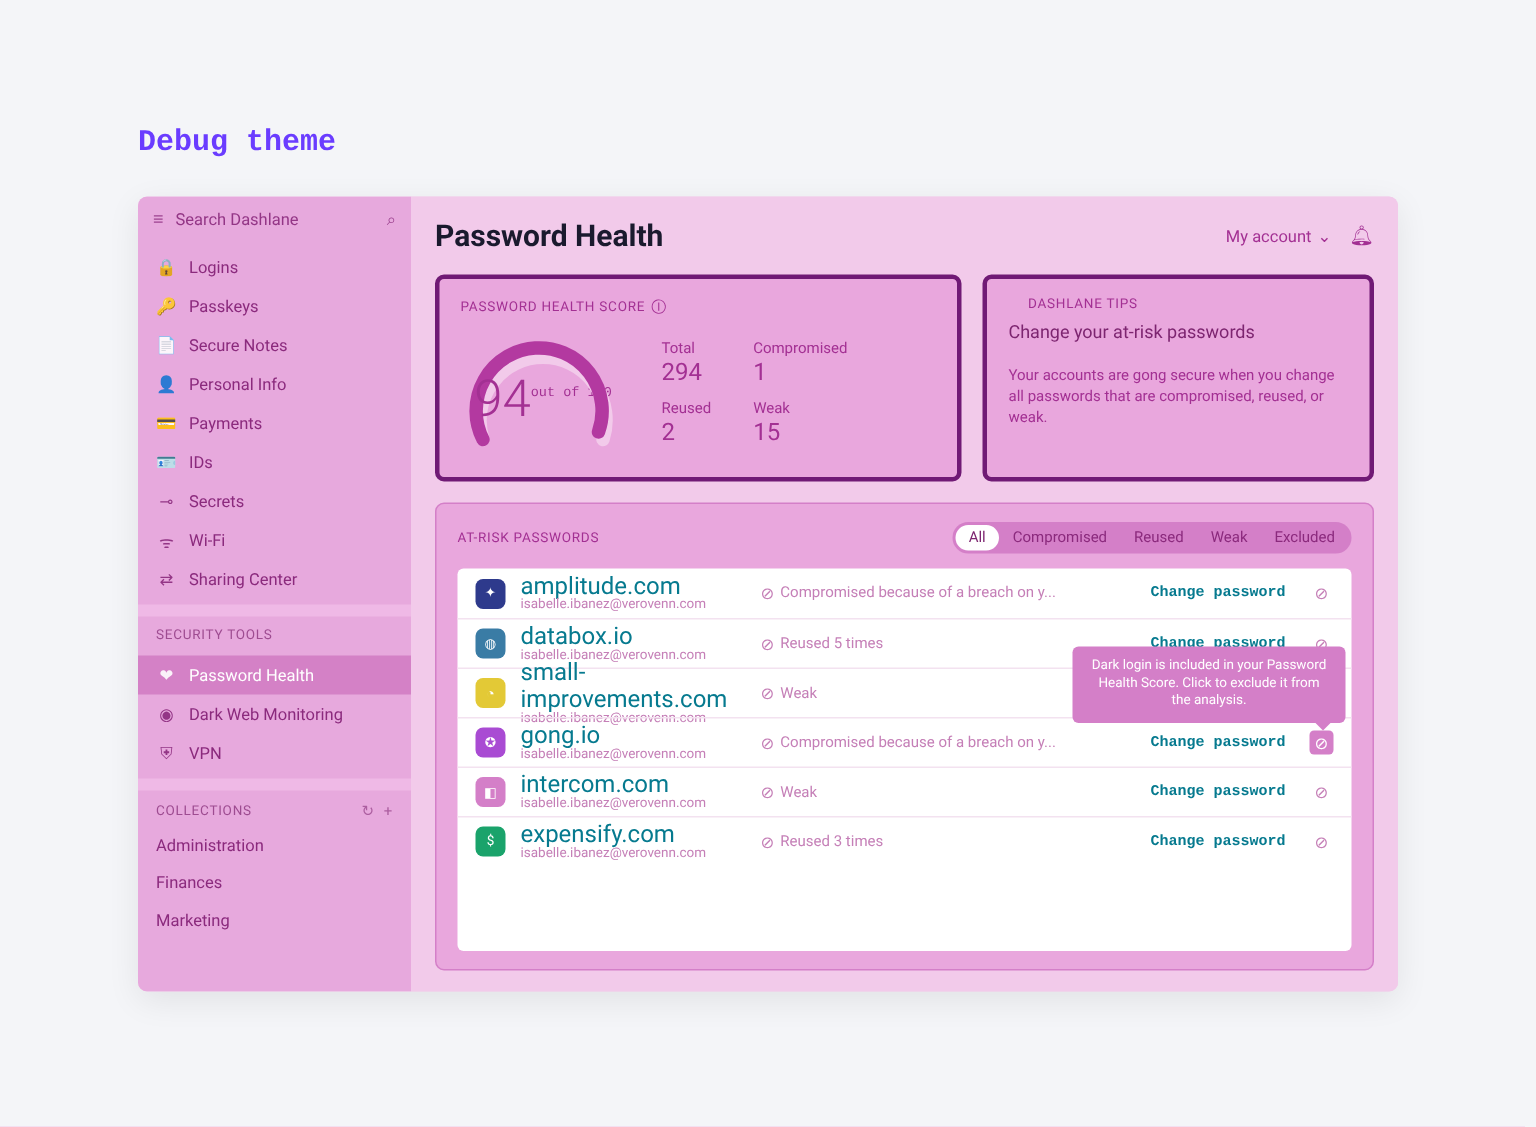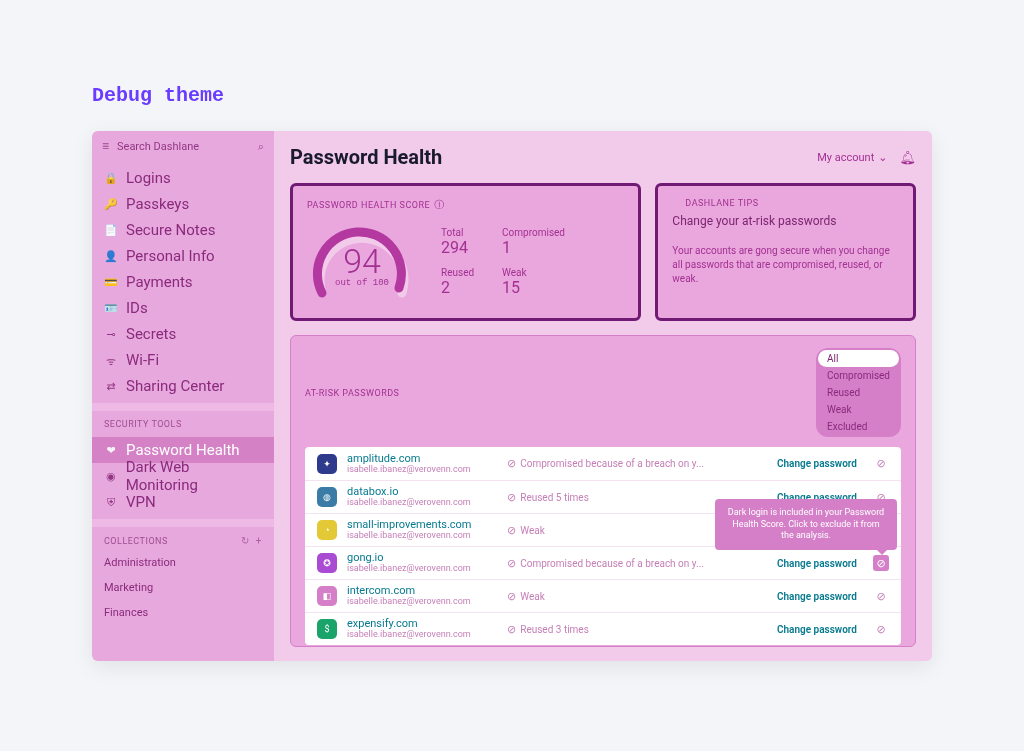--- a/index.html
+++ b/index.html
@@ -12,21 +12,21 @@
   }
   
   .sidebar { width: 182px; background: #e7a9dd; display: flex; flex-direction: column; font-size: 11px; color: #8b2a7d; overflow: hidden; }
   .search-row { display: flex; align-items: center; height: 30px; padding: 0 10px; gap: 8px; }
   .search-row .menu-icon { font-size: 12px; opacity: .8; }
   .search-row .placeholder { flex: 1; color: #8b2a7d; opacity: .9; font-size: 11px; }
   .search-row .mag { font-size: 11px; opacity: .8; }
   .nav-sec { padding: 4px 0; }
   .nav-item { display: flex; align-items: center; gap: 8px; height: 26px; padding: 0 12px; cursor: pointer; }
   .nav-item .ic { width: 14px; text-align: center; font-size: 11px; opacity: .9; }
-  .nav-item .lbl { font-size: 15px; }
+  .nav-item .lbl { font-size: 11px; }
   .nav-divider { height: 8px; background: #efb9e6; }
   .nav-heading { padding: 8px 12px 4px; font-size: 9px; letter-spacing: .5px; text-transform: uppercase; color: #9e4c91; display:flex; align-items:center; gap:6px; }
   .nav-heading .spacer { flex:1; }
   .nav-heading .hicon { font-size:10px; opacity:.8; cursor:pointer; }
   .nav-item.sel { background: #d481c6; color:#fff; }
   .collections .coll-item { padding: 6px 12px; font-size: 11px; cursor:pointer; }
 
   
   .main { flex: 1; background: #f2caea; display: flex; flex-direction: column; padding: 14px 16px; gap: 14px; overflow:hidden; }
   .topbar { display:flex; align-items:center; }
@@ -51,35 +51,35 @@
   .tips-card { flex:1; }
   .tips-head { font-size:9px; letter-spacing:.5px; color:#a33093; text-transform:uppercase; margin-bottom:6px;padding-left:13px; }
   .tips-title { font-size:12px; color:#7d2570; margin-bottom:16px; }
   .tips-body { font-size:10px; color:#a33093; line-height:1.4; }
 
   
   .risk-card { background:#e9a7dd; border:1px solid #d47fc8; border-radius:6px; padding:12px 14px; flex:1; display:flex; flex-direction:column; overflow:hidden; }
   .risk-head { display:flex; align-items:center; }
   .risk-label { font-size:9px; letter-spacing:.5px; color:#a33093; text-transform:uppercase; }
   .risk-head .spacer { flex:1; }
-  .filter-bar { display:flex; background:#d47fc8; border-radius:12px; padding:2px; gap:0; font-size:10px;flex-direction:column; }
+  .filter-bar { display:flex; background:#d47fc8; border-radius:12px; padding:2px; gap:0; font-size:10px; }
   .filter-bar .filt { padding:3px 9px; border-radius:10px; color:#8b2a7d; cursor:pointer; }
   .filter-bar .filt.active { background:#fff; color:#7d2570; }
 
   .risk-list { margin-top:10px; background:#fff; border-radius:4px; overflow:visible; flex:1; position:relative; }
   .risk-row { display:flex; align-items:center; height:33px; padding:0 12px; gap:10px; font-size:10px; position:relative; }
   .risk-row + .risk-row { border-top:1px solid #f3e2f0; }
   .site-icon { width:20px; height:20px; border-radius:5px; display:flex; align-items:center; justify-content:center; color:#fff; font-size:9px; flex-shrink:0; }
   .site-block { width:150px; flex-shrink:0; }
-  .site-name   { color:#067a8f; font-size:11px; line-height:1.1; }
+  .site-name   { color:#067a8f; font-size:16px; line-height:1.1; }
   .site-email  { color:#c57fb7; font-size:9px; line-height:1.1; }
   .reason-wrap { display:flex; align-items:center; gap:4px; flex:1; color:#c57fb7; }
   .reason-wrap .ric { font-size:11px; }
   .reason-text { white-space:nowrap; overflow:hidden; text-overflow:ellipsis; }
-  .change-link { color:#067a8f; font-weight:600; font-size:10px; cursor:pointer; margin-right:6px; }
+  .change-link { color:#067a8f; font-weight:600; font-size:10px; cursor:pointer; margin-right:6px;font-family:Liberation Mono, monospace; }
   .exclude-ic { width:16px; height:16px; border-radius:3px; display:flex; align-items:center; justify-content:center; color:#c57fb7; font-size:11px; cursor:pointer; }
   .exclude-ic.hover { background:#d47fc8; color:#fff; }
 
   .tooltip {
     position:absolute; right:4px; top:-48px; width:182px; background:#d47fc8;
     border-radius:4px; padding:8px 10px; font-size:9px; color:#fff; text-align:center;
     line-height:1.3; z-index:5;
   }
   .tooltip::after {
     content:""; position:absolute; bottom:-5px; right:10px;
@@ -160,22 +160,22 @@
         </div>
       <div class="nav-divider"></div>
       <div class="nav-heading">
         <span>COLLECTIONS</span>
         <span class="spacer"></span>
         <span class="hicon">↻</span>
         <span class="hicon">+</span>
       </div>
       <div class="collections" id="nav-collections">
           <div class="coll-item">Administration</div>
+          <div class="coll-item">Finances</div>
           <div class="coll-item">Marketing</div>
-          <div class="coll-item">Finances</div>
         </div>
     </div>
 
     <div class="main">
       <div class="topbar">
         <div class="page-title">Password Health</div>
         <div class="spacer"></div>
         <div class="account-link">
           <span>My account</span>
           <span>⌄</span>
@@ -189,21 +189,21 @@
           <div class="score-head">
             <span>PASSWORD HEALTH SCORE</span>
             <span class="info-ic">ⓘ</span>
           </div>
           <div class="score-body">
             <div class="gauge-wrap">
               <svg width="110" height="88" viewBox="0 0 110 88">
                 <path d="M 15 75 A 42 42 0 1 1 95 75" fill="none" stroke="#f2caea" stroke-width="9" stroke-linecap="round"></path>
                 <path d="M 15 75 A 42 42 0 1 1 92 70" fill="none" stroke="#b339a0" stroke-width="9" stroke-linecap="round"></path>
               </svg>
-              <div style="display:flex;flex-direction:column;align-items:center;">
+              <div style="display:flex;align-items:center;">
                 <div class="gauge-num">94</div>
                 <div class="gauge-sub">out of 100</div>
               </div>
             </div>
             <div class="stats">
               <div class="stat">
                 <div class="slabel">Total</div>
                 <div class="svalue">294</div>
               </div>
               <div class="stat">

